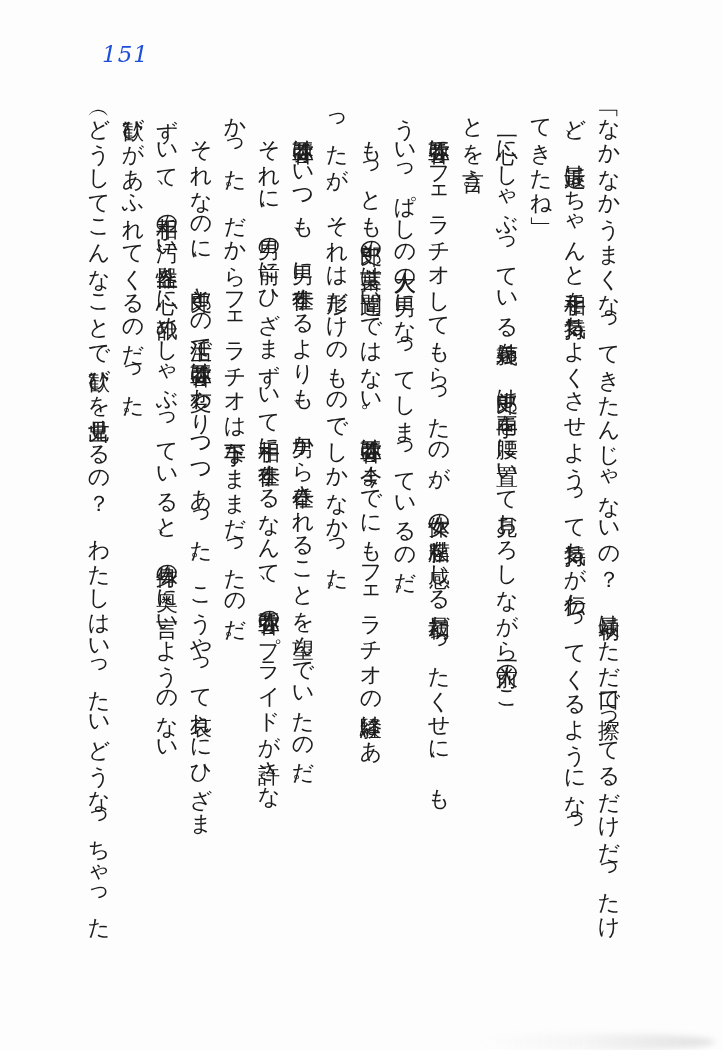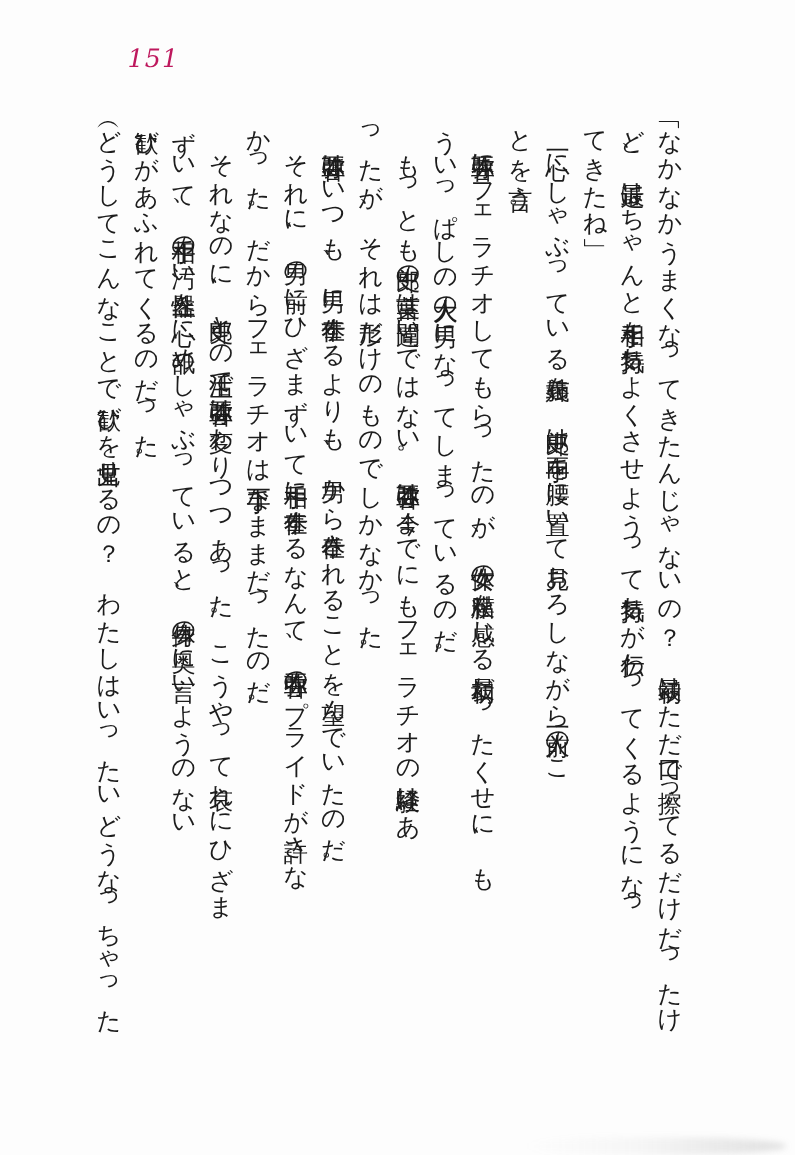--- a/index.html
+++ b/index.html
@@ -13,26 +13,26 @@
     overflow: hidden;
     background: #ffffff;
   }
   .page {
     position: absolute;
     inset: 0;
     background: #fdfdfd;
   }
   .page-number {
     position: absolute;
-    left: 116px;
+    left: 102px;
     top: 41px;
     font-family: "DejaVu Serif", "Liberation Serif", serif;
     font-style: italic;
     font-size: 23px;
-    color: #be185d;
+    color: #1d4ed8;
     letter-spacing: 1px;
   }
   .text-body {
     position: absolute;
     top: 103px;
     right: 97px;
     width: 545px;
     height: 838px;
     writing-mode: vertical-rl;
     text-orientation: mixed;

